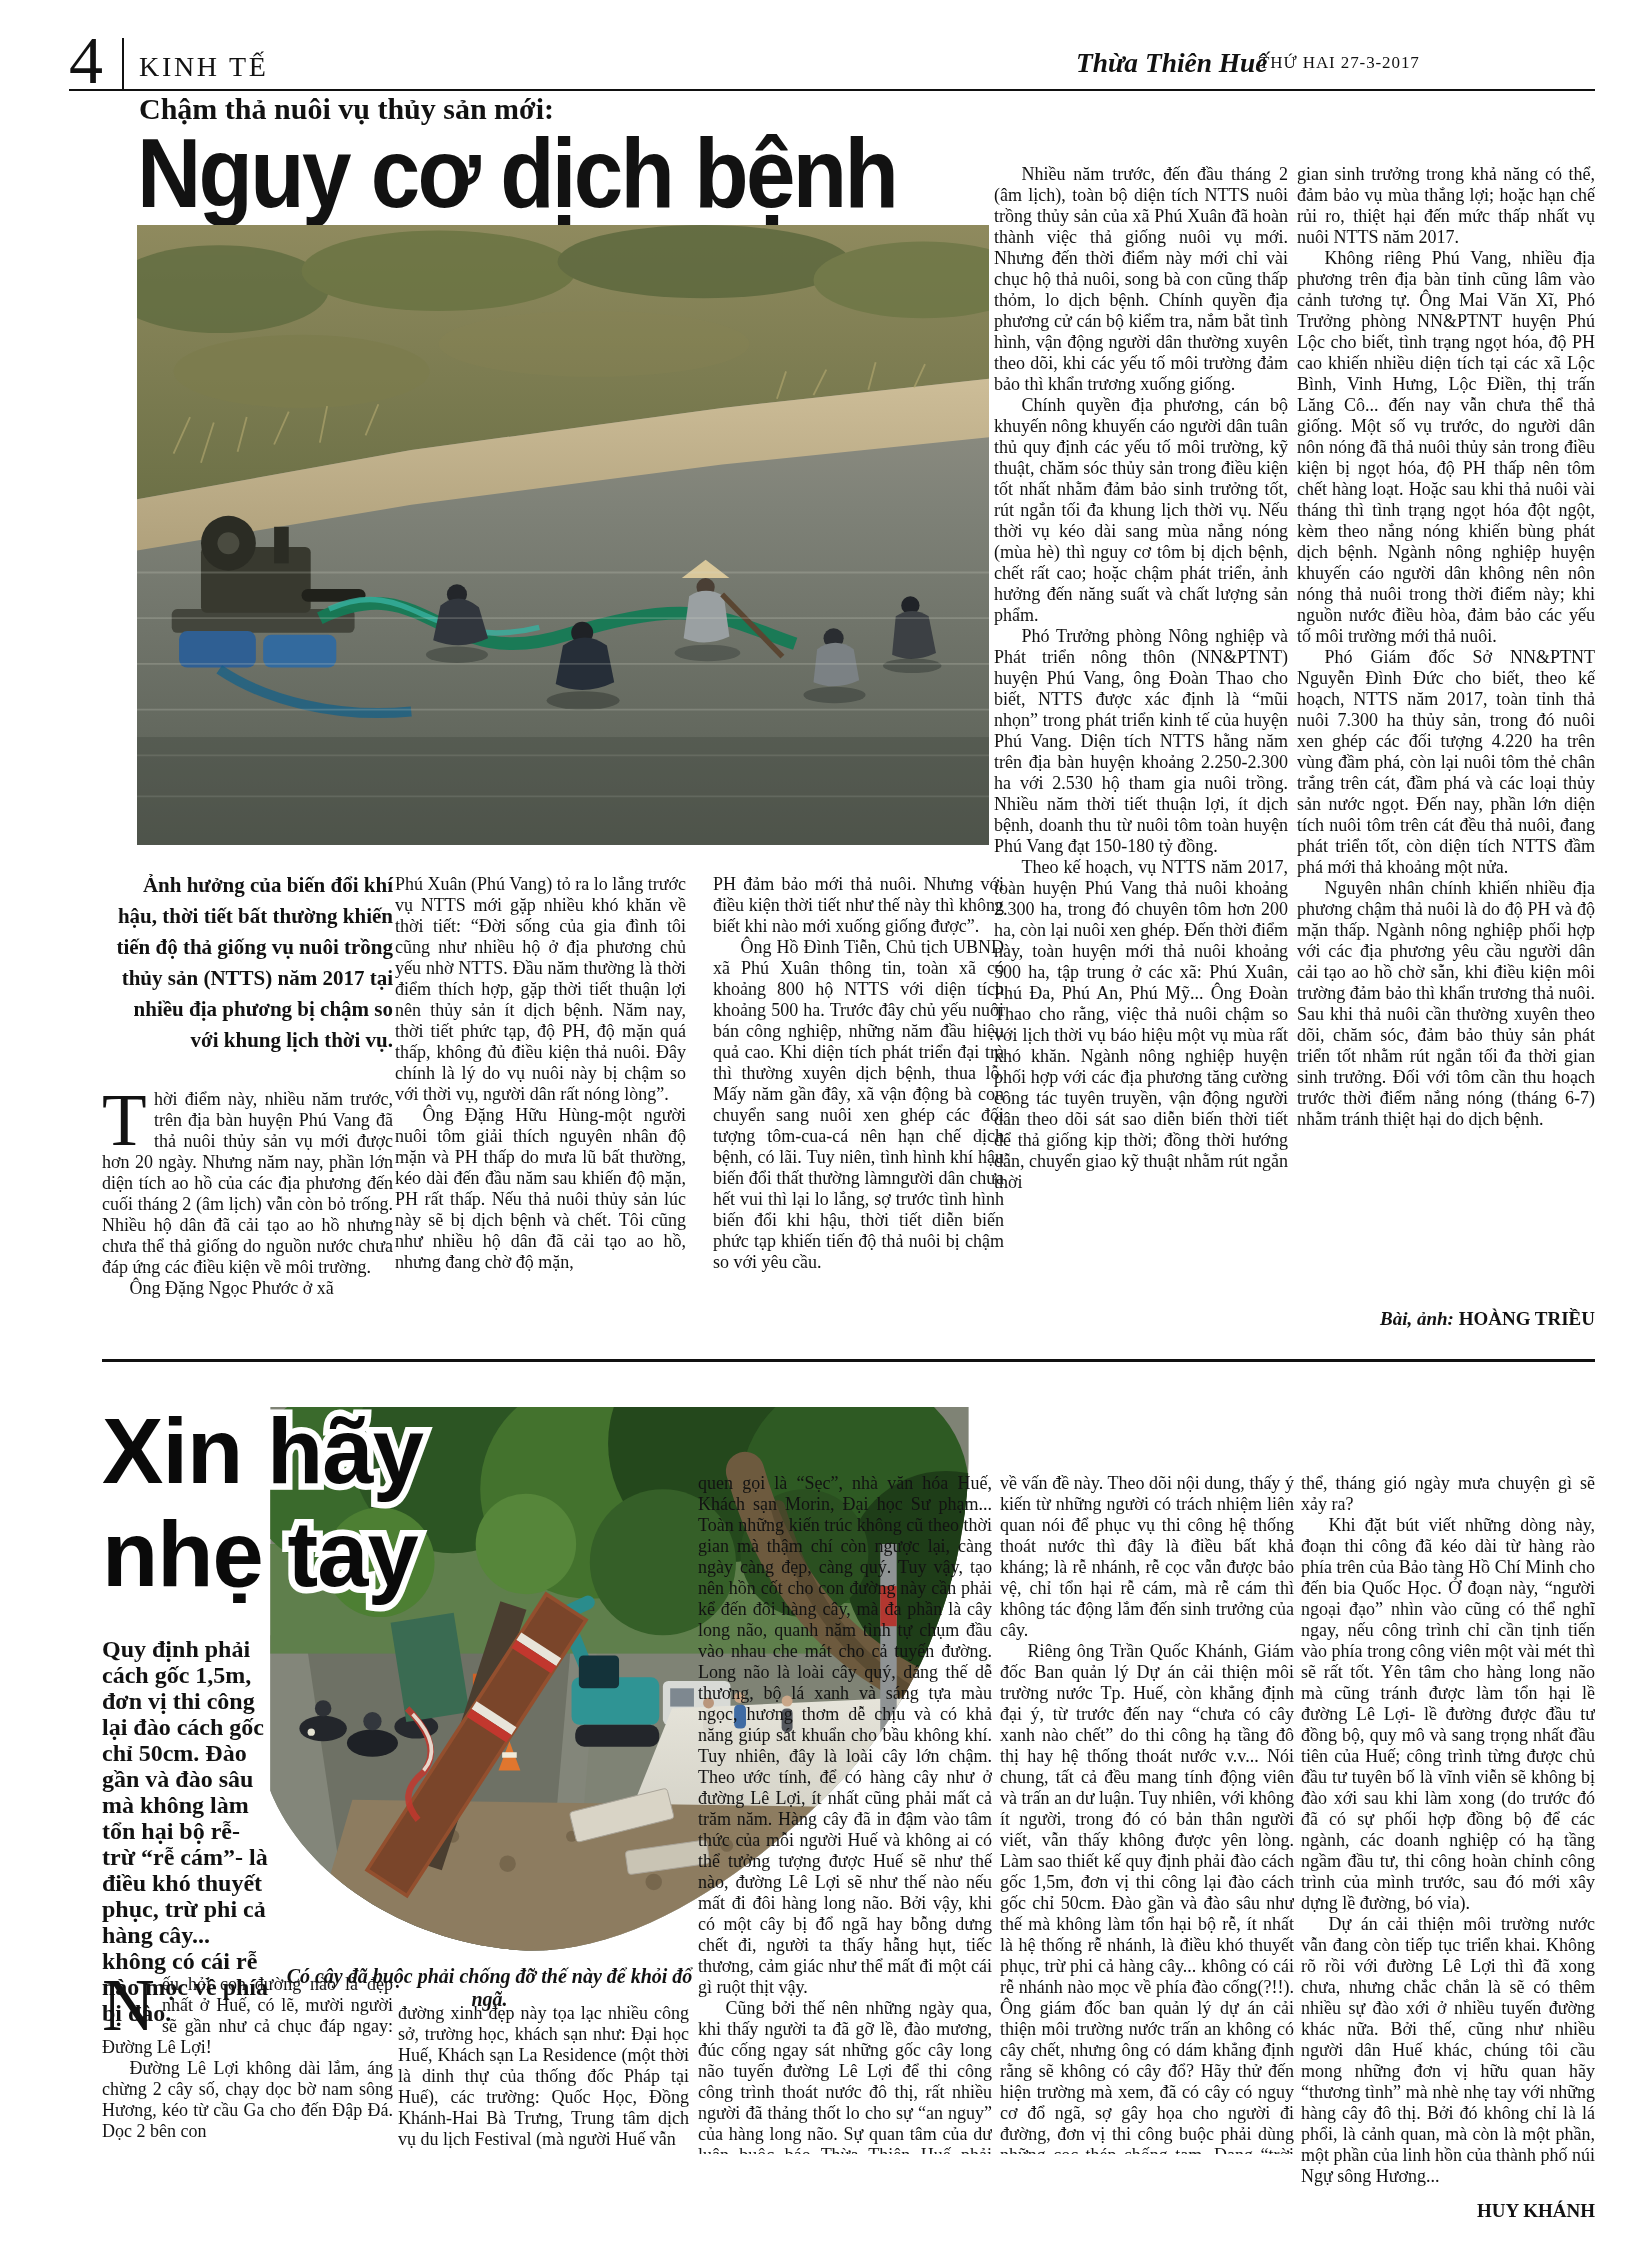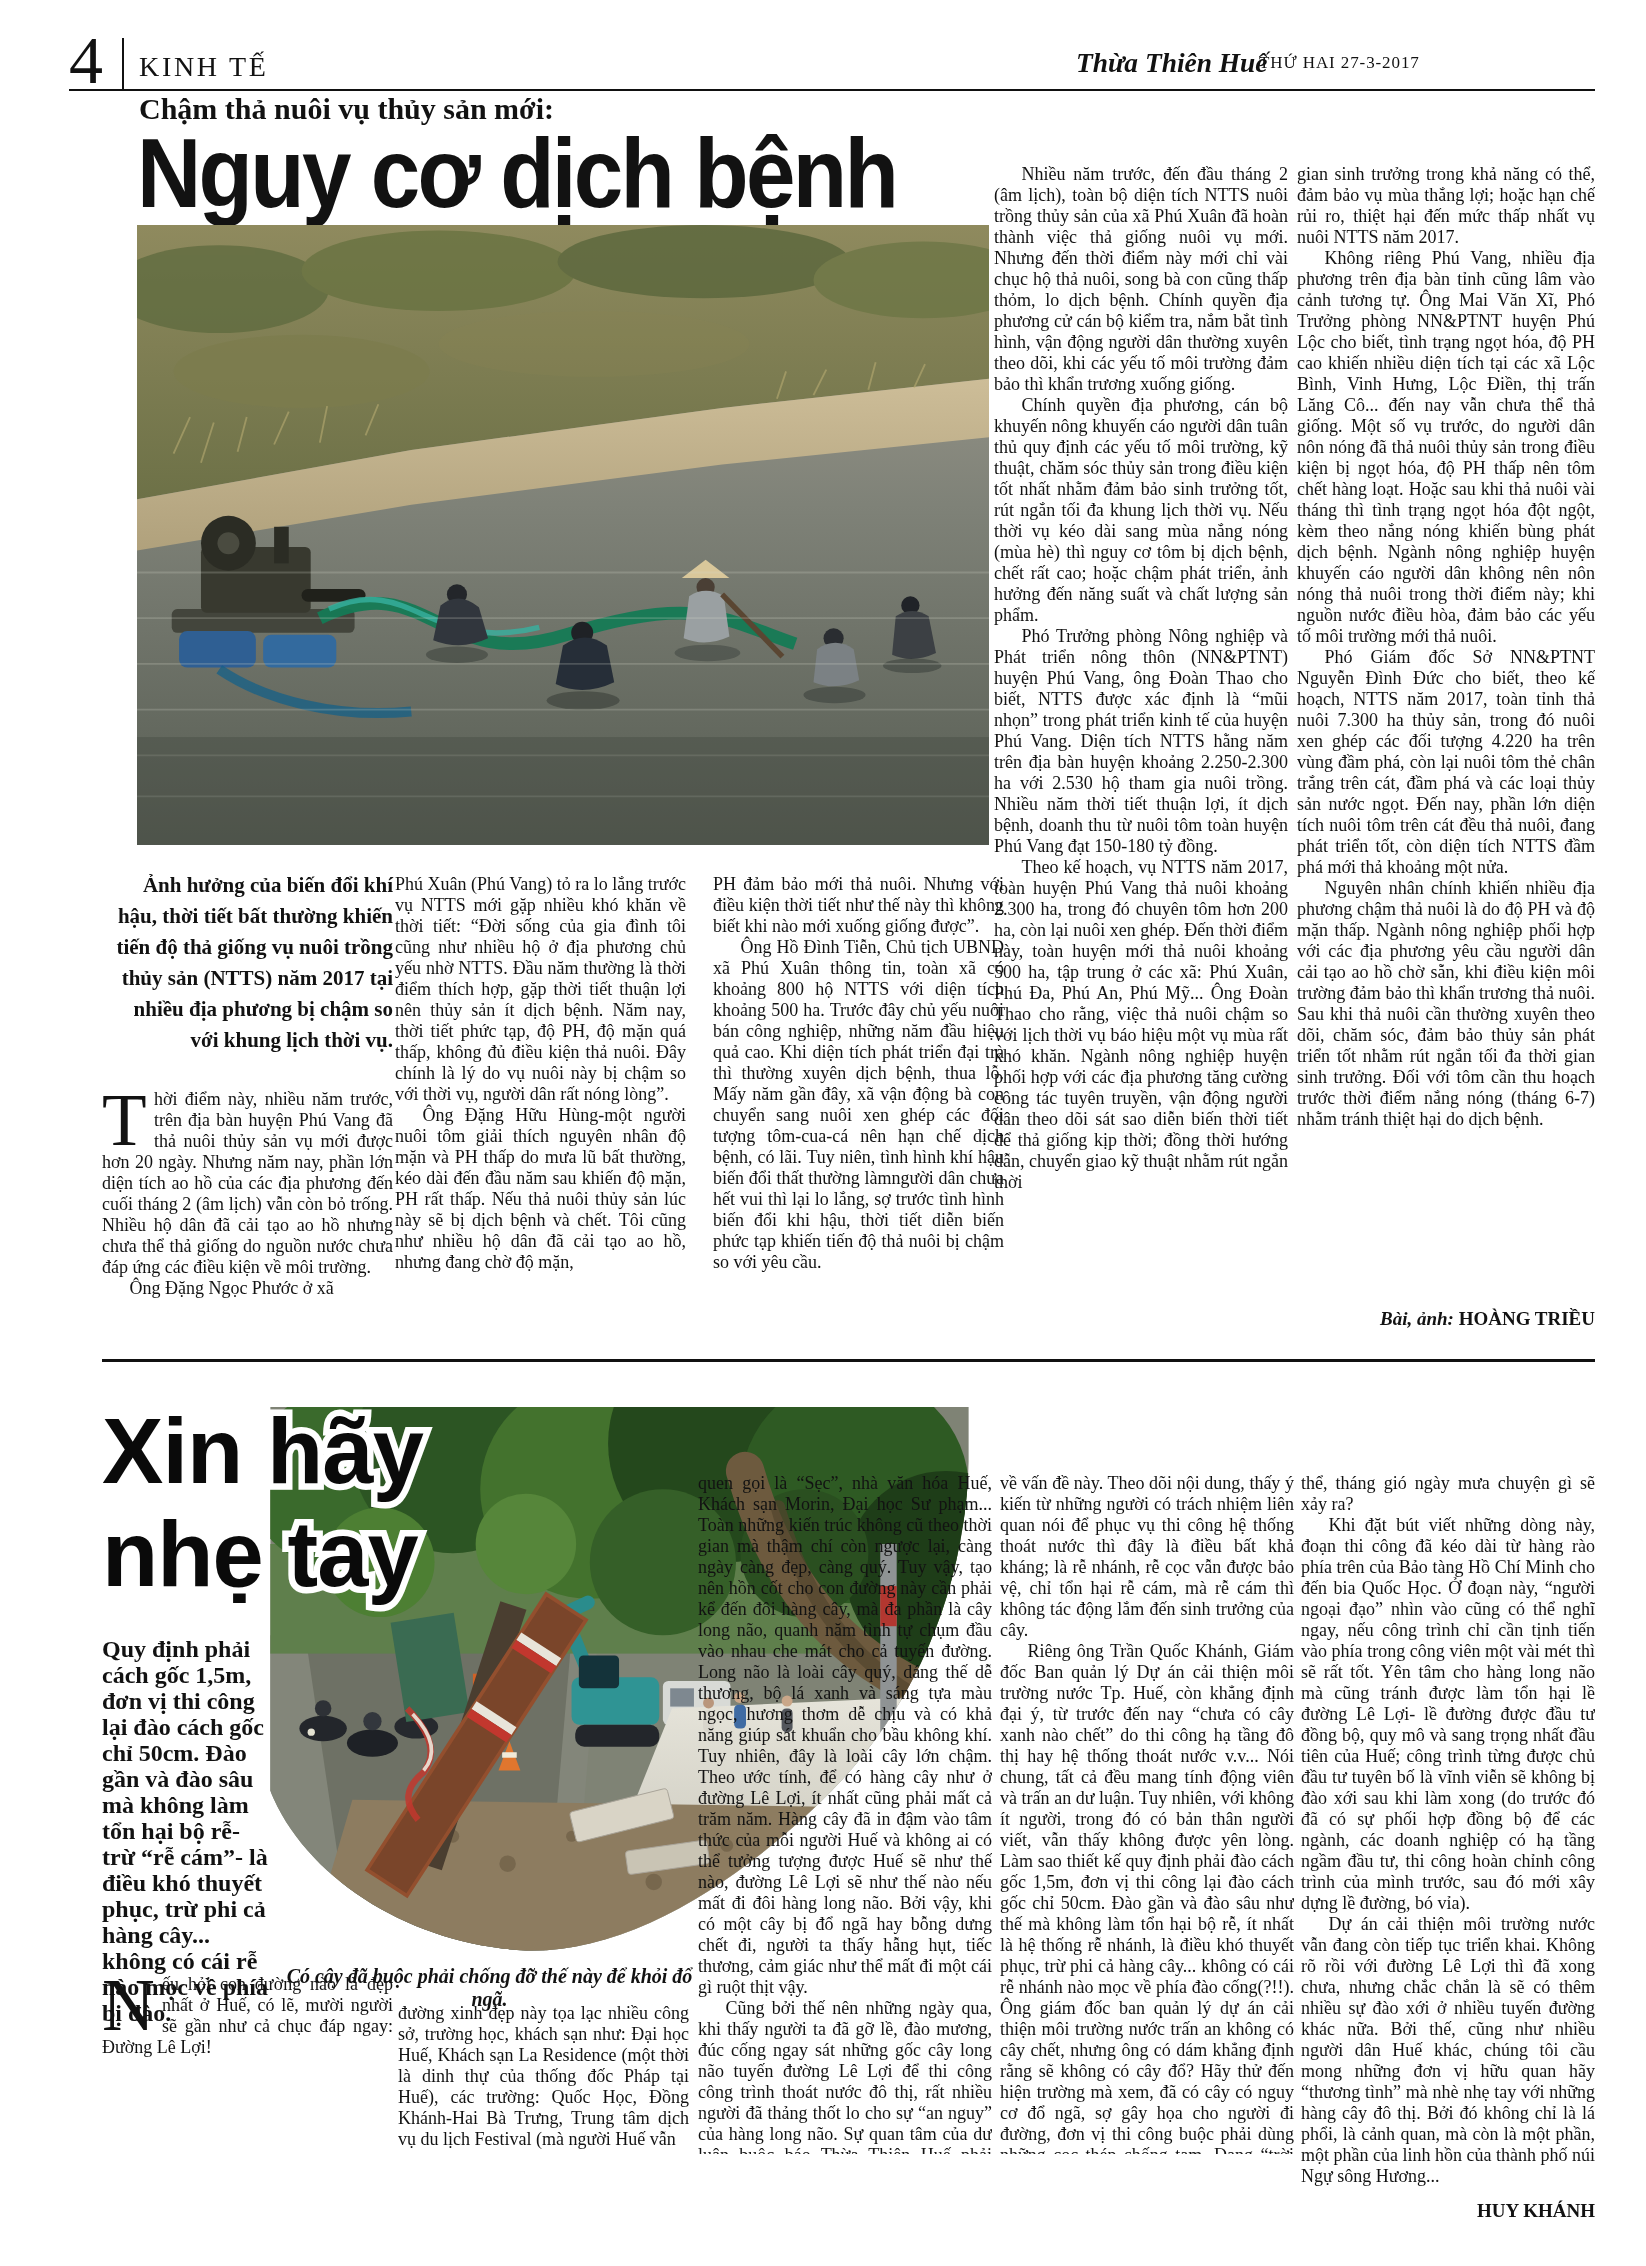--- a/index.html
+++ b/index.html
@@ -284,20 +284,21 @@
   <div class="abs" style="left:102px; top:1508px; width:512px; height:102px; z-index:3;">
     <span class="hl2line hl2back">nhẹ tay</span>
     <span class="hl2line hl2front">nhẹ tay</span>
   </div>
 
   <div class="abs caption" style="left:270px; top:1965px; width:439px;">Có cây đã buộc phải chống đỡ thế này để khỏi đổ ngã.</div>
 
   <div class="abs lede2" style="left:102px; top:1636px; width:170px;">Quy định phải cách gốc 1,5m, đơn vị thi công lại đào cách gốc chỉ 50cm. Đào gần và đào sâu mà không làm tổn hại bộ rễ- trừ “rễ cám”- là điều khó thuyết phục, trừ phi cả hàng cây... không có cái rễ nào mọc về phía bị đào.</div>
   <div class="abs col" style="left:102px; top:1974px; width:291px; height:265px;">
       <p class="dropcap">Nếu hỏi con đường nào là đẹp nhất ở Huế, có lẽ, mười người sẽ gần như cả chục đáp ngay: Đường Lê Lợi!</p>
+      <p>Đường Lê Lợi không dài lắm, áng chừng 2 cây số, chạy dọc bờ nam sông Hương, kéo từ cầu Ga cho đến Đập Đá. Dọc 2 bên con</p>
     </div>
   <div class="abs col" style="left:398px; top:2003px; width:291px; height:236px;">
       <p class="cont">đường xinh đẹp này tọa lạc nhiều công sở, trường học, khách sạn như: Đại học Huế, Khách sạn La Residence (một thời là dinh thự của thống đốc Pháp tại Huế), các trường: Quốc Học, Đồng Khánh-Hai Bà Trưng, Trung tâm dịch vụ du lịch Festival (mà người Huế vẫn</p>
     </div>
   <div class="abs col" style="left:698px; top:1473px; width:294px; height:681px;">
       <p class="cont">quen gọi là “Sẹc”, nhà văn hóa Huế, Khách sạn Morin, Đại học Sư phạm... Toàn những kiến trúc không cũ theo thời gian mà thậm chí còn ngược lại, càng ngày càng đẹp, càng quý. Tuy vậy, tạo nên hồn cốt cho con đường này cần phải kể đến đôi hàng cây, mà đa phần là cây long não, quanh năm tình tự chụm đầu vào nhau che mát cho cả tuyến đường. Long não là loài cây quý, dáng thế dễ thương, bộ lá xanh và sáng tựa màu ngọc, hương thơm dễ chịu và có khả năng giúp sát khuẩn cho bầu không khí. Tuy nhiên, đây là loài cây lớn chậm. Theo ước tính, để có hàng cây như ở đường Lê Lợi, ít nhất cũng phải mất cả trăm năm. Hàng cây đã in đậm vào tâm thức của mỗi người Huế và không ai có thể tưởng tượng được Huế sẽ như thế nào, đường Lê Lợi sẽ như thế nào nếu mất đi đôi hàng long não. Bởi vậy, khi có một cây bị đổ ngã hay bỗng dưng chết đi, người ta thấy hẫng hụt, tiếc thương, cảm giác như thể mất đi một cái gì ruột thịt vậy.</p>
       <p>Cũng bởi thế nên những ngày qua, khi thấy người ta đã gỡ lề, đào mương, đúc cống ngay sát những gốc cây long não tuyến đường Lê Lợi để thi công công trình thoát nước đô thị, rất nhiều người đã thảng thốt lo cho sự “an nguy” của hàng long não. Sự quan tâm của dư luận buộc báo Thừa Thiên Huế phải thực hiện một trang chuyên đề</p>
     </div>
   <div class="abs col" style="left:1000px; top:1473px; width:294px; height:681px;">
       <p class="cont">về vấn đề này. Theo dõi nội dung, thấy ý kiến từ những người có trách nhiệm liên quan nói để phục vụ thi công hệ thống thoát nước thì đây là điều bất khả kháng; là rễ nhánh, rễ cọc vẫn được bảo vệ, chỉ tổn hại rễ cám, mà rễ cám thì không tác động lắm đến sinh trưởng của cây.</p>

